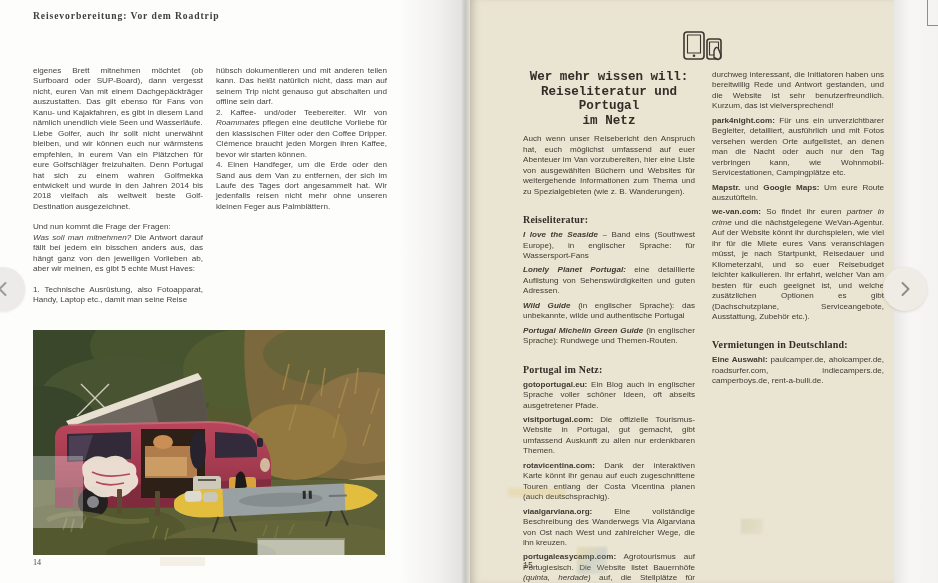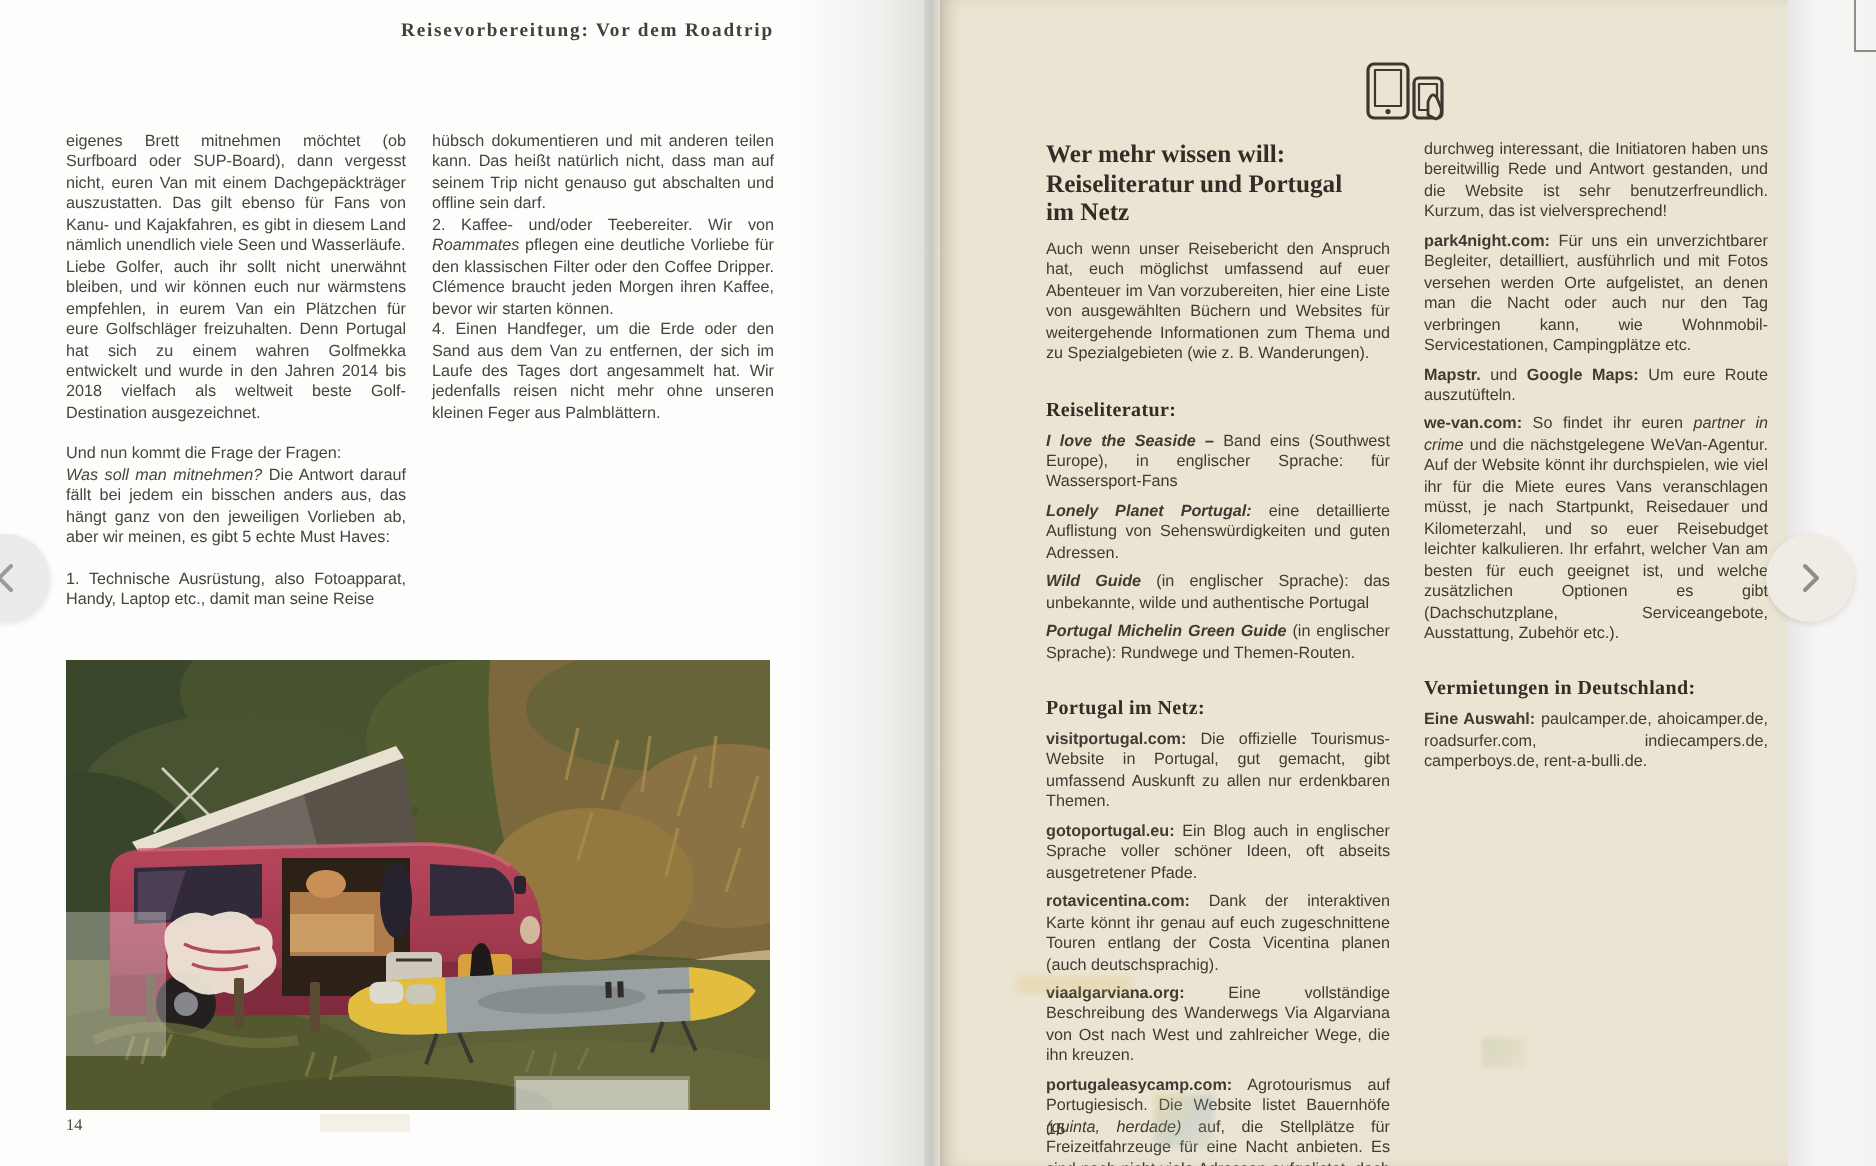--- a/index.html
+++ b/index.html
@@ -24,44 +24,44 @@
     position:absolute; left:894px; top:0; width:44px; height:583px;
     background:linear-gradient(to right,#e9e7e5,#f7f6f5 35%,#f4f3f2);
   }
   .corner-box {
     position:absolute; left:927px; top:0; width:11px; height:26px;
     border-left:1.5px solid #8f8d89; border-bottom:1.5px solid #8f8d89;
   }
 
   
   .running-head {
-    position:absolute; top:10px; text-align:right;
+    position:absolute; top:10px; text-align:left;
     font-family:"Liberation Serif",serif; font-weight:700;
     font-size:9.6px; letter-spacing:.9px; color:#43403c;
   }
   .running-head.lp { left:33px; width:354px; }
 
   
   .page-col {
     position:absolute; font-size:8.1px; line-height:10.45px;
     color:#474440; text-align:justify;
   }
   .rp .page-col, .page-col.rp-col { color:#3f3a33; }
   .lp-col1 { left:33px;  top:66px; width:170px; }
   .lp-col2 { left:216px; top:66px; width:171px; }
   .rp-col1 { left:523px; top:70px; width:172px; }
   .rp-col2 { left:712px; top:70px; width:172px; }
 
   .blk-p   { margin:0 0 4px; }
   .lp-col1 .blk-p, .lp-col2 .blk-p { margin:0; }
   .blk-gap { height:10px; }
   .blk-h1 {
-    font-family:Liberation Serif, serif; font-weight:700;
+    font-family:Liberation Mono, monospace; font-weight:700;
     font-size:12.6px; line-height:14.6px; color:#322d27;
-    white-space:pre-line; margin:0 0 6px; text-align:left;
+    white-space:pre-line; margin:0 0 6px; text-align:center;
   }
   .blk-h2 {
     font-family:"Liberation Serif",serif; font-weight:700;
     font-size:10px; line-height:12px; color:#322d27;
     margin:3px 0 4px; text-align:left; letter-spacing:.2px;
   }
   .seg-b  { font-weight:700; }
   .seg-i  { font-style:italic; }
   .seg-bi { font-weight:700; font-style:italic; }
 
@@ -244,22 +244,22 @@
 im Netz</span></div>
     <div class="blk blk-p"><span>Auch wenn unser Reisebericht den Anspruch hat, euch möglichst umfassend auf euer Abenteuer im Van vorzubereiten, hier eine Liste von ausgewählten Büchern und Websites für weitergehende Informationen zum Thema und zu Spezialgebieten (wie z. B. Wanderungen).</span></div>
     <div class="blk blk-gap"></div>
     <div class="blk blk-h2"><span>Reiseliteratur:</span></div>
     <div class="blk blk-p"><span class="seg-bi">I love the Seaside –</span><span> Band eins (Southwest Europe), in englischer Sprache: für Wassersport-Fans</span></div>
     <div class="blk blk-p"><span class="seg-bi">Lonely Planet Portugal:</span><span> eine detaillierte Auflistung von Sehenswürdigkeiten und guten Adressen.</span></div>
     <div class="blk blk-p"><span class="seg-bi">Wild Guide</span><span> (in englischer Sprache): das unbekannte, wilde und authentische Portugal</span></div>
     <div class="blk blk-p"><span class="seg-bi">Portugal Michelin Green Guide</span><span> (in englischer Sprache): Rundwege und Themen-Routen.</span></div>
     <div class="blk blk-gap"></div>
     <div class="blk blk-h2"><span>Portugal im Netz:</span></div>
+    <div class="blk blk-p"><span class="seg-b">gotoportugal.eu:</span><span> Ein Blog auch in englischer Sprache voller schöner Ideen, oft abseits ausgetretener Pfade.</span></div>
     <div class="blk blk-p"><span class="seg-b">visitportugal.com:</span><span> Die offizielle Tourismus-Website in Portugal, gut gemacht, gibt umfassend Auskunft zu allen nur erdenkbaren Themen.</span></div>
-    <div class="blk blk-p"><span class="seg-b">gotoportugal.eu:</span><span> Ein Blog auch in englischer Sprache voller schöner Ideen, oft abseits ausgetretener Pfade.</span></div>
     <div class="blk blk-p"><span class="seg-b">rotavicentina.com:</span><span> Dank der interaktiven Karte könnt ihr genau auf euch zugeschnittene Touren entlang der Costa Vicentina planen (auch deutschsprachig).</span></div>
     <div class="blk blk-p"><span class="seg-b">viaalgarviana.org:</span><span> Eine vollständige Beschreibung des Wanderwegs Via Algarviana von Ost nach West und zahlreicher Wege, die ihn kreuzen.</span></div>
     <div class="blk blk-p"><span class="seg-b">portugaleasycamp.com:</span><span> Agrotourismus auf Portugiesisch. Die Website listet Bauernhöfe </span><span class="seg-i">(quinta, herdade)</span><span> auf, die Stellplätze für Freizeitfahrzeuge für eine Nacht anbieten. Es sind noch nicht viele Adressen aufgelistet, doch die bisher ins Netz gestellten Angebote sind</span></div>
   </div>
 <div class="page-col rp-col rp-col2">
     <div class="blk blk-p"><span>durchweg interessant, die Initiatoren haben uns bereitwillig Rede und Antwort gestanden, und die Website ist sehr benutzerfreundlich. Kurzum, das ist vielversprechend!</span></div>
     <div class="blk blk-p"><span class="seg-b">park4night.com:</span><span> Für uns ein unverzichtbarer Begleiter, detailliert, ausführlich und mit Fotos versehen werden Orte aufgelistet, an denen man die Nacht oder auch nur den Tag verbringen kann, wie Wohnmobil-Servicestationen, Campingplätze etc.</span></div>
     <div class="blk blk-p"><span class="seg-b">Mapstr.</span><span> und </span><span class="seg-b">Google Maps:</span><span> Um eure Route auszutüfteln.</span></div>
     <div class="blk blk-p"><span class="seg-b">we-van.com:</span><span> So findet ihr euren </span><span class="seg-i">partner in crime</span><span> und die nächstgelegene WeVan-Agentur. Auf der Website könnt ihr durchspielen, wie viel ihr für die Miete eures Vans veranschlagen müsst, je nach Startpunkt, Reisedauer und Kilometerzahl, und so euer Reisebudget leichter kalkulieren. Ihr erfahrt, welcher Van am besten für euch geeignet ist, und welche zusätzlichen Optionen es gibt (Dachschutzplane, Serviceangebote, Ausstattung, Zubehör etc.).</span></div>
     <div class="blk blk-gap"></div>

